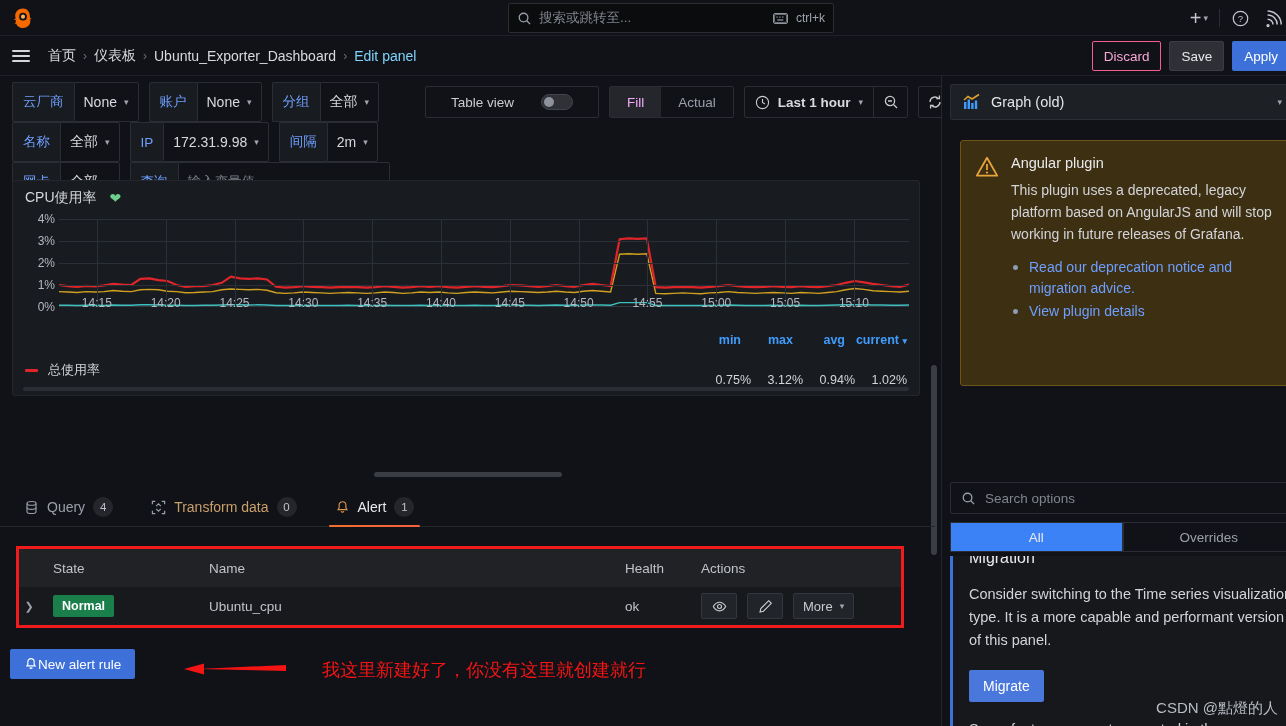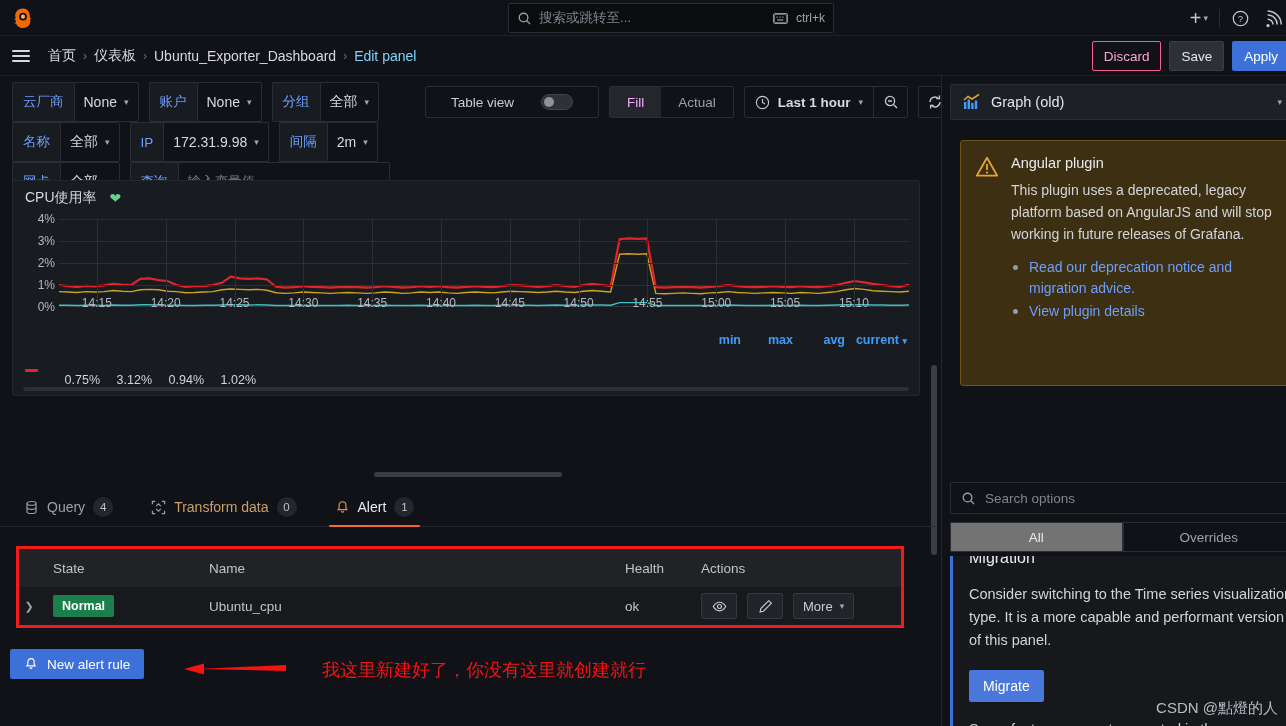--- a/index.html
+++ b/index.html
@@ -145,21 +145,21 @@
   .c-health { width: 76px; }
   .c-actions { width: 200px; display: flex; align-items: center; gap: 10px; }
   .badge-normal { background: #1a7f4b; color: #fff; font-size: 12.5px; font-weight: bold; padding: 4px 9px; border-radius: 2px; display: inline-block; }
   .icon-btn { width: 36px; height: 26px; border: 1px solid #343740; border-radius: 2px; background: #212429; display: flex; align-items: center; justify-content: center; cursor: pointer; }
   .more-btn { height: 26px; border: 1px solid #343740; border-radius: 2px; background: #212429; display: flex; align-items: center; gap: 7px; padding: 0 9px; font-size: 13px; color: #cbccd2; cursor: pointer; }
 
   
   .newalert {
     position: absolute; left: 10px; top: 649px; height: 30px; background: #3d71d9;
     color: #fff; font-size: 13.5px; border-radius: 2px; display: flex;
-    align-items: center; gap: 9px; padding: 0 14px; cursor: pointer;
+    align-items: center; padding: 0 14px; cursor: pointer;
   }
   .annot-arrow { position: absolute; left: 182px; top: 662px; width: 104px; height: 14px; }
   .annot-text { position: absolute; left: 322px; top: 658px; font-size: 18px; color: #f41414; white-space: nowrap; }
 
   
   .vscroll { position: absolute; left: 931px; top: 365px; width: 6px; height: 190px; background: #3a3d44; border-radius: 3px; cursor: pointer; }
 
   
   .rightpane { position: absolute; left: 941px; top: 76px; width: 345px; height: 650px; background: #111217; border-left: 1px solid #23262b; overflow: hidden; }
   .vizpicker {
@@ -178,21 +178,21 @@
   .ang-list { margin: 12px 0 0 18px; }
   .ang-list li { color: #8e9cb8; margin-bottom: 2px; }
   .ang-list a { color: #6e9fff; font-size: 14px; line-height: 21px; text-decoration: none; cursor: pointer; }
   .searchopt {
     position: absolute; left: 8px; top: 406px; width: 345px; height: 32px; background: #111217;
     border: 1px solid #2a2d34; border-radius: 2px; display: flex; align-items: center; gap: 9px; padding: 0 10px; cursor: text;
   }
   .searchopt .ph { color: #80848f; font-size: 13.5px; }
   .optTabs { position: absolute; left: 8px; top: 446px; width: 345px; height: 30px; display: flex; }
   .optTab { flex: 1; display: flex; align-items: center; justify-content: center; font-size: 13.5px; color: #9aa0ab; border: 1px solid #2a2d34; cursor: pointer; }
-  .optTab.on { background: #737373; color: #e9eaed; }
+  .optTab.on { background: #3b82f6; color: #e9eaed; }
   .migration {
     position: absolute; left: 8px; top: 480px; width: 345px; height: 246px; overflow: hidden;
     border-left: 3px solid #3d71d9; padding: 0 0 0 16px; background: #16181c;
   }
   .mig-title { font-size: 16px; color: #e9eaed; margin-top: -7px; }
   .mig-text { font-size: 14.5px; line-height: 23px; color: #d3d4d9; margin-top: 16px; }
   .mig-btn { margin-top: 18px; background: #4a77db; color: #fff; font-size: 14px; padding: 8px 14px; border-radius: 2px; display: inline-flex; cursor: pointer; }
   .mig-text2 { font-size: 14.5px; line-height: 23px; color: #d3d4d9; margin-top: 16px; }
   .watermark { position: absolute; right: 8px; bottom: 8px; font-size: 15px; color: #b9bcc3; }
 </style>
@@ -428,20 +428,21 @@
 
     <div class="legend">
       <div class="legend-head" id="legend-head">
           <span>min</span>
           <span>max</span>
           <span>avg</span>
           <span style="width: 62px;">current <span style="font-size:9px">▾</span></span>
         </div>
       <div class="legend-row">
         <span class="legend-key"></span>
+        <span class="legend-name">总使用率</span>
         <span class="val">0.75%</span>
         <span class="val">3.12%</span>
         <span class="val">0.94%</span>
         <span class="val">1.02%</span>
       </div>
     </div>
     <div class="panel-resize">
         <i></i>
       </div>
   </div>

